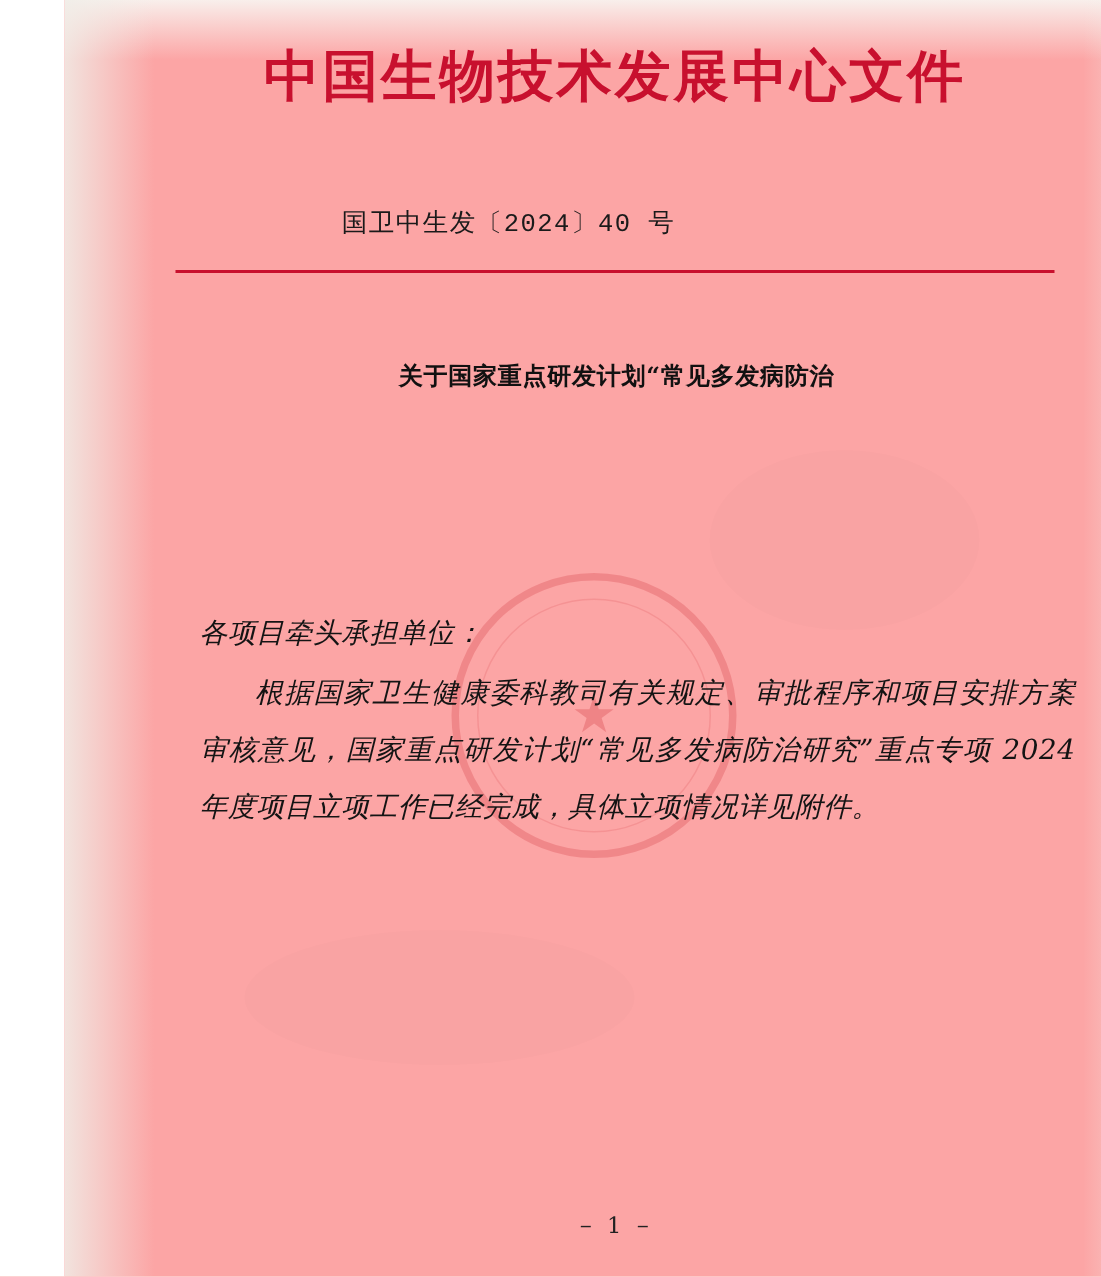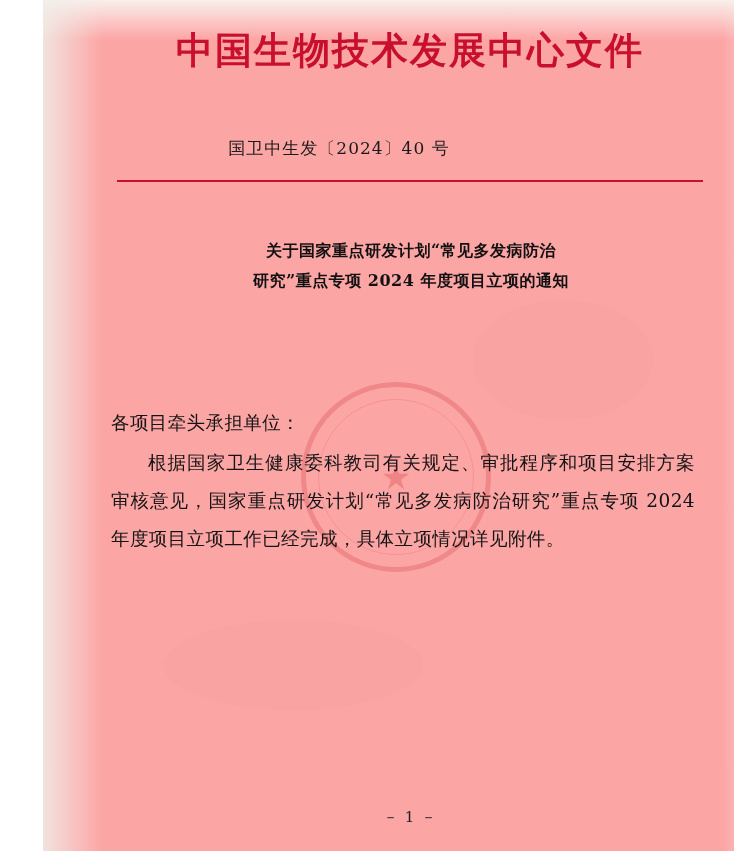--- a/index.html
+++ b/index.html
@@ -57,20 +57,21 @@
 
   .doc-number {
     position: absolute;
     top: 137px;
     left: 0;
     width: 592px;
     text-align: center;
     font-size: 17px;
     color: #1a1a1a;
     letter-spacing: 1px;
+    font-family: Liberation Mono, monospace;
   }
 
   .red-rule {
     position: absolute;
     top: 180px;
     left: 74px;
     width: 586px;
     height: 2px;
     background: #c8102e;
   }
@@ -90,22 +91,23 @@
   }
   .doc-title .line {
     display: block;
     white-space: nowrap;
   }
 
   
   .body-block {
     position: absolute;
     top: 404px;
-    left: 68px;
+    left: 90px;
     width: 584px;
+    font-style: italic;
   }
   .para {
     font-size: 18.5px;
     line-height: 2.05;
     color: #141414;
     letter-spacing: 0.4px;
     text-align: justify;
     margin: 0 0 2px 0;
   }
   .para.indent {
@@ -174,21 +176,20 @@
     <div class="doc-header">
       <div class="title">中国生物技术发展中心文件</div>
     </div>
 
     <div class="doc-number">国卫中生发〔2024〕40 号</div>
 
     <div class="red-rule"></div>
 
     <div class="doc-title">
       <span class="line">关于国家重点研发计划“常见多发病防治</span>
-      <span class="line">研究”重点专项 2024 年度项目立项的通知</span>
     </div>
 
     <div class="seal">
       <div class="seal-inner"></div>
       <div class="seal-star">★</div>
     </div>
 
     <div class="body-block">
       <p class="para">各项目牵头承担单位：</p>
       <p class="para indent">根据国家卫生健康委科教司有关规定、审批程序和项目安排方案审核意见，国家重点研发计划“常见多发病防治研究”重点专项 2024 年度项目立项工作已经完成，具体立项情况详见附件。</p>

